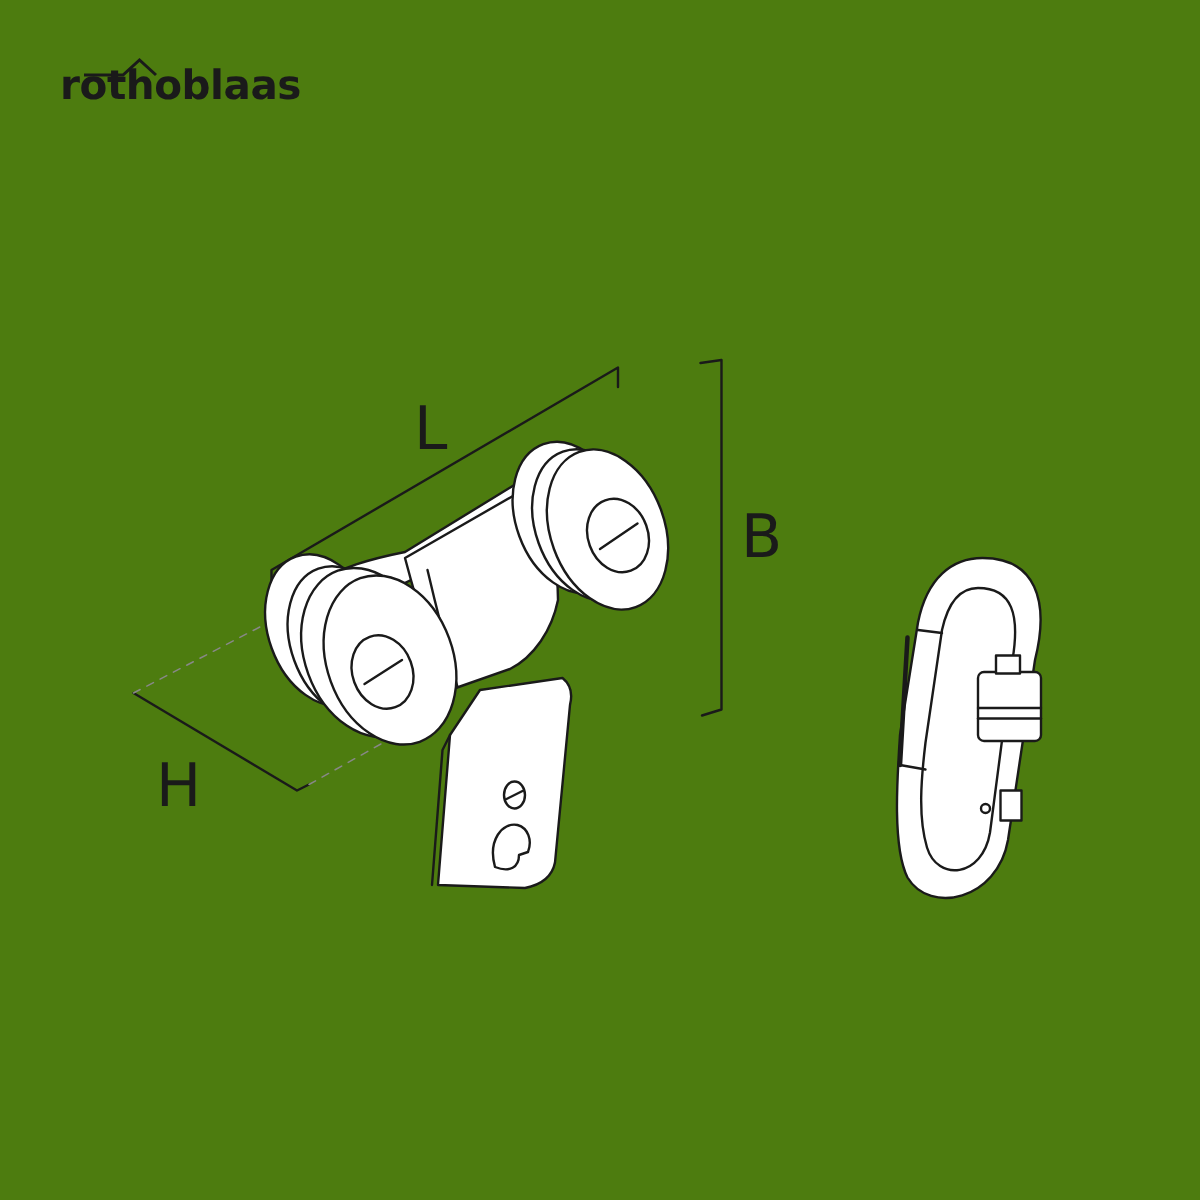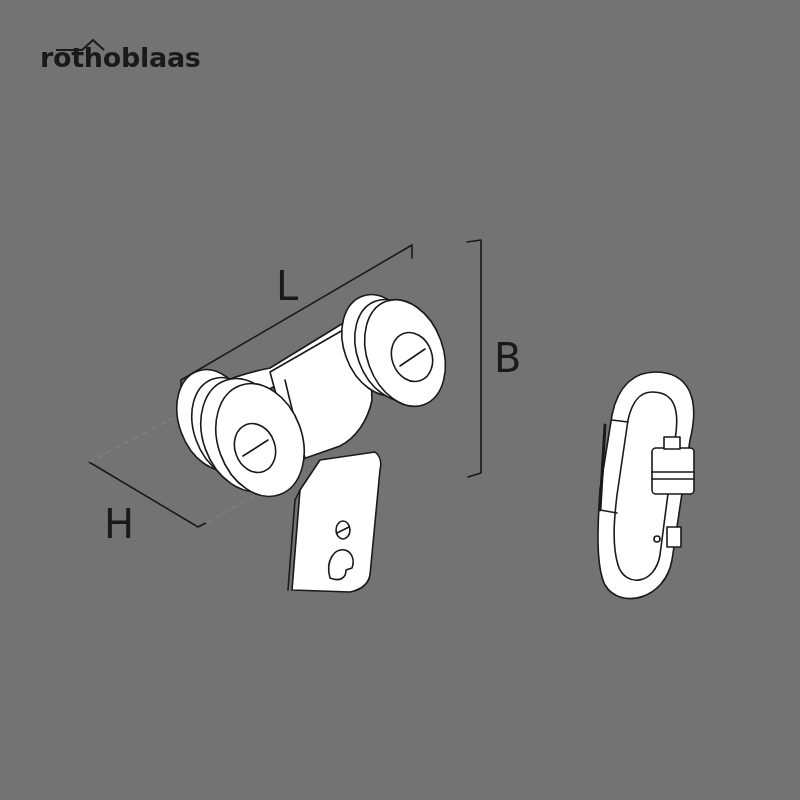--- a/index.html
+++ b/index.html
@@ -1,16 +1,16 @@
 <!DOCTYPE html>
 <html><head>
 <meta charset="utf-8">
 <style>
   html,body{margin:0;padding:0;background:#f5f5f5;}
-  #canvas{position:relative;width:800px;height:800px;background:#737373;overflow:hidden;}
+  #canvas{position:relative;width:800px;height:800px;background:#4d7c0f;overflow:hidden;}
   .logo{position:absolute;left:40px;top:36px;width:170px;height:44px;}
   .logo-text{position:absolute;left:0;top:6px;font-family:"DejaVu Sans",sans-serif;font-weight:bold;font-size:27px;color:#1a1a1a;letter-spacing:-0.3px;}
   .logo-roof{position:absolute;left:0;top:0;}
   .dim-label{position:absolute;font-family:"DejaVu Sans",sans-serif;font-size:40px;color:#1a1a1a;line-height:1;}
   svg.drawing{position:absolute;left:0;top:0;}
 </style>
 </head>
 <body>
 
 <div id="canvas">

